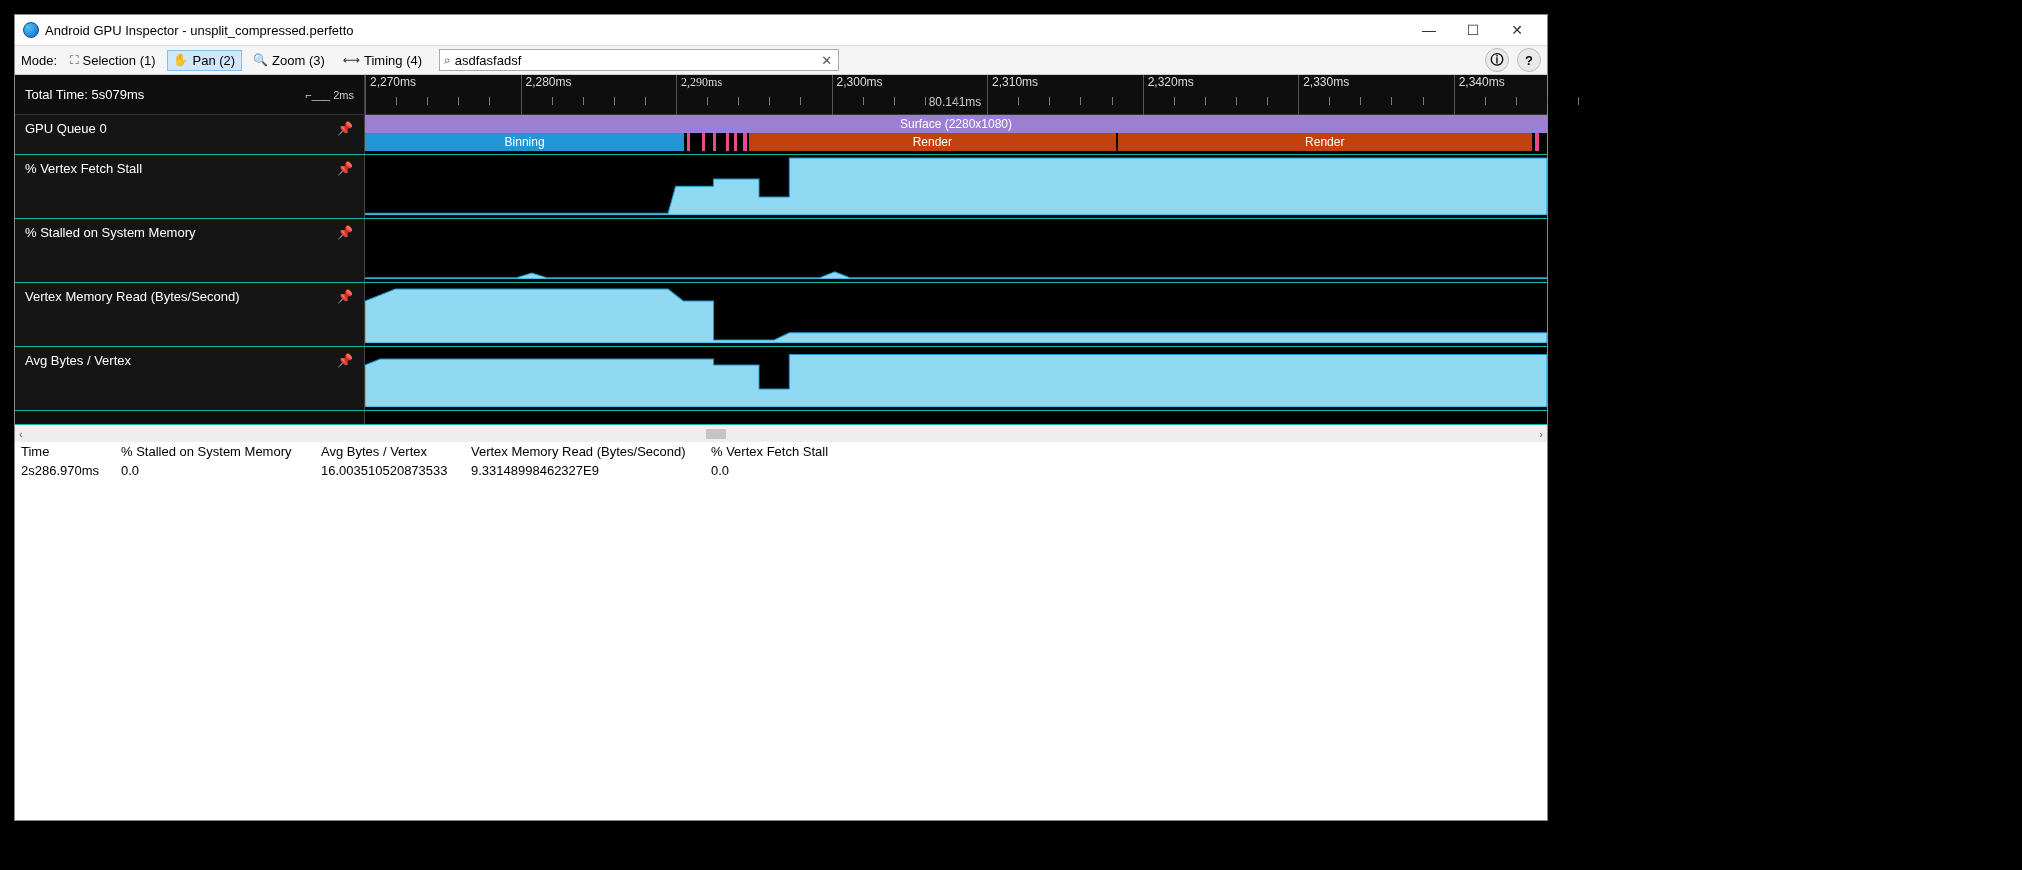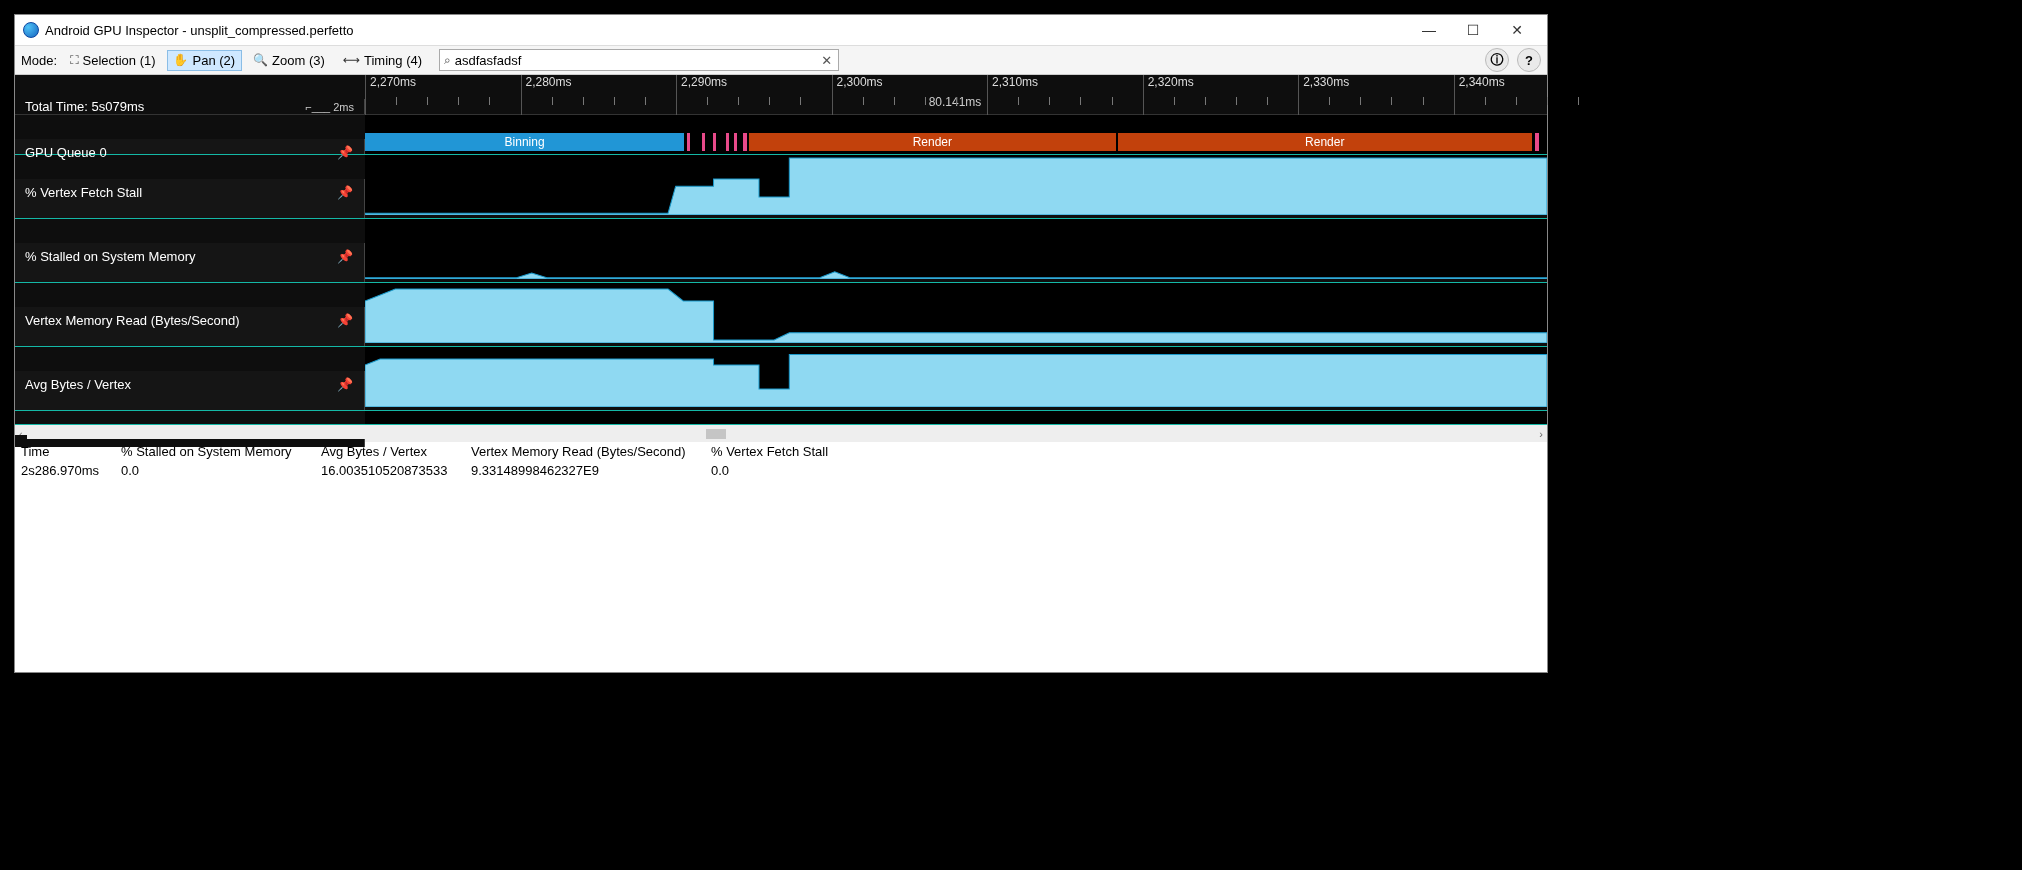--- a/index.html
+++ b/index.html
@@ -1,38 +1,38 @@
 <!DOCTYPE html>
 <html><head>
 <meta charset="utf-8">
 <style>
   * { box-sizing: border-box; margin: 0; padding: 0; }
   body { font-family: "Segoe UI", Arial, sans-serif; font-size: 13px; background: #000; color: #000; overflow: hidden; }
-  .window { background: #fff; margin: 14px; width: 1534px; height: 659px; display: flex; flex-direction: column; border: 1px solid #888; }
+  .window { background: #fff; margin: 14px; width: 1534px; height: 807px; display: flex; flex-direction: column; border: 1px solid #888; }
   .titlebar { display: flex; align-items: center; height: 30px; padding: 0 8px; background: #fff; }
   .titlebar .app-icon { width: 16px; height: 16px; border-radius: 50%; background: radial-gradient(circle at 30% 30%, #4fc3f7, #1565c0); margin-right: 6px; border:1px solid #0d47a1; }
   .titlebar .title { flex: 0 0 auto; font-size: 13px; }
   .titlebar .spacer { flex: 1; }
   .titlebar .winbtn { width: 44px; height: 30px; display: flex; align-items: center; justify-content: center; font-size: 14px; color: #333; cursor: pointer; }
   .menubar { display: flex; gap: 0; height: 24px; align-items: center; padding: 0 6px; background: #fff; }
   .menubar .menu { padding: 2px 8px; cursor: pointer; font-size: 13px; }
   .toolbar { display: flex; align-items: center; height: 30px; padding: 11px 6px; background: #f5f5f5; border-top: 1px solid #ddd; border-bottom: 1px solid #ccc; gap: 4px; }
   .toolbar .mode-label { margin-right: 2px; }
   .mode-btn { display: flex; align-items: center; gap: 4px; padding: 2px 6px; border: 1px solid transparent; cursor: pointer; font-size: 13px; }
   .mode-btn.active { background: #cfe8ff; border: 1px solid #8abde6; }
   .mode-btn .glyph { font-size: 12px; color:#333; }
   .searchbox { display: flex; align-items: center; border: 1px solid #aaa; background: #fff; height: 22px; margin-left: 6px; width: 400px; }
   .searchbox .glyph { padding: 0 4px; color: #555; font-size: 12px; }
   .searchbox input { border: none; outline: none; flex: 1; font-size: 13px; }
   .searchbox .clear { padding: 0 6px; cursor: pointer; color: #555; }
   .toolbar .spacer { flex: 1; }
   .info-btn { width: 24px; height: 24px; border: 1px solid #bbb; border-radius: 50%; background: #eaeaea; display: flex; align-items: center; justify-content: center; margin-left: 4px; cursor: pointer; font-weight:bold; }
   .timeline { background: #0e0e0e; color: #fff; display: flex; flex-direction: column; position: relative; }
   .timeruler { display: flex; height: 40px; border-bottom: 1px solid #333; position:relative; }
-  .track-label-col { width: 350px; flex-shrink: 0; margin-top: 24px; }
+  .track-label-col { width: 350px; flex-shrink: 0; }
   .timeruler .track-label-col { display: flex; align-items: center; justify-content: space-between; padding: 0 10px; border-right: 1px solid #444; font-size: 13px; }
   .timeruler .scale-hint { color: #ccc; font-size: 11px; }
   .timeruler .ticks { flex: 1; position: relative; }
   .tick { position: absolute; top: 0; height: 40px; border-left: 1px solid #555; font-size: 12px; color: #ddd; padding-left: 4px; }
   .subtick { position: absolute; top: 22px; height: 8px; border-left: 1px solid #777; }
   .range-label { position: absolute; top: 20px; left: 0; right: 2px; text-align: center; font-size: 12px; color: #ccc; }
   .track { display: flex; border-bottom: 1px solid #14b8a6; }
   .track .track-label-col { display: flex; align-items: flex-start; justify-content: space-between; padding: 6px 10px; border-right: 1px solid #444; font-size: 13px; background: #151515; }
   .track .pin { color: #ccc; cursor:pointer; }
   .track-body { flex: 1; position: relative; background: #000; overflow: hidden; }
@@ -113,21 +113,21 @@
       <div class="tick" style="left: 0%;">2,270ms</div>
           <div class="subtick" style="left: 2.63158%;"></div>
           <div class="subtick" style="left: 5.26316%;"></div>
           <div class="subtick" style="left: 7.89474%;"></div>
           <div class="subtick" style="left: 10.5263%;"></div>
           <div class="tick" style="left: 13.1579%;">2,280ms</div>
           <div class="subtick" style="left: 15.7895%;"></div>
           <div class="subtick" style="left: 18.4211%;"></div>
           <div class="subtick" style="left: 21.0526%;"></div>
           <div class="subtick" style="left: 23.6842%;"></div>
-          <div class="tick" style="left: 26.3158%;">2,290ms</div>
+          <div class="tick" style="left: 26.3158%; font-family: Liberation Serif, serif;">2,290ms</div>
           <div class="subtick" style="left: 28.9474%;"></div>
           <div class="subtick" style="left: 31.5789%;"></div>
           <div class="subtick" style="left: 34.2105%;"></div>
           <div class="subtick" style="left: 36.8421%;"></div>
           <div class="tick" style="left: 39.4737%;">2,300ms</div>
           <div class="subtick" style="left: 42.1053%;"></div>
           <div class="subtick" style="left: 44.7368%;"></div>
           <div class="subtick" style="left: 47.3684%;"></div>
           <div class="subtick" style="left: 50%;"></div>
           <div class="tick" style="left: 52.6316%;">2,310ms</div>
@@ -152,20 +152,21 @@
           <div class="subtick" style="left: 102.632%;"></div>
         </div>
     </div>
 
     <div class="track" style="height:40px">
       <div class="track-label-col">
         <span>GPU Queue 0</span>
         <span class="pin">📌</span>
       </div>
       <div class="track-body">
+        <div class="seg purple" style="left:0;width:100%;top:0;">Surface (2280x1080)</div>
         <div class="seg blue" style="left:0;width:27%;top:18px;">Binning</div>
         <div class="thin" style="left:27.2%;width:0.3%"></div>
         <div class="thin" style="left:28.5%;width:0.3%"></div>
         <div class="thin" style="left:29.4%;width:0.3%"></div>
         <div class="thin" style="left:30.5%;width:0.3%"></div>
         <div class="thin" style="left:31.2%;width:0.3%"></div>
         <div class="thin" style="left:32.0%;width:0.3%"></div>
         <div class="seg pink" style="left:32.5%;width:31%;top:18px;">Render</div>
         <div class="seg pink" style="left:63.7%;width:35%;top:18px;">Render</div>
         <div class="thin" style="left:99%;width:0.3%"></div>

